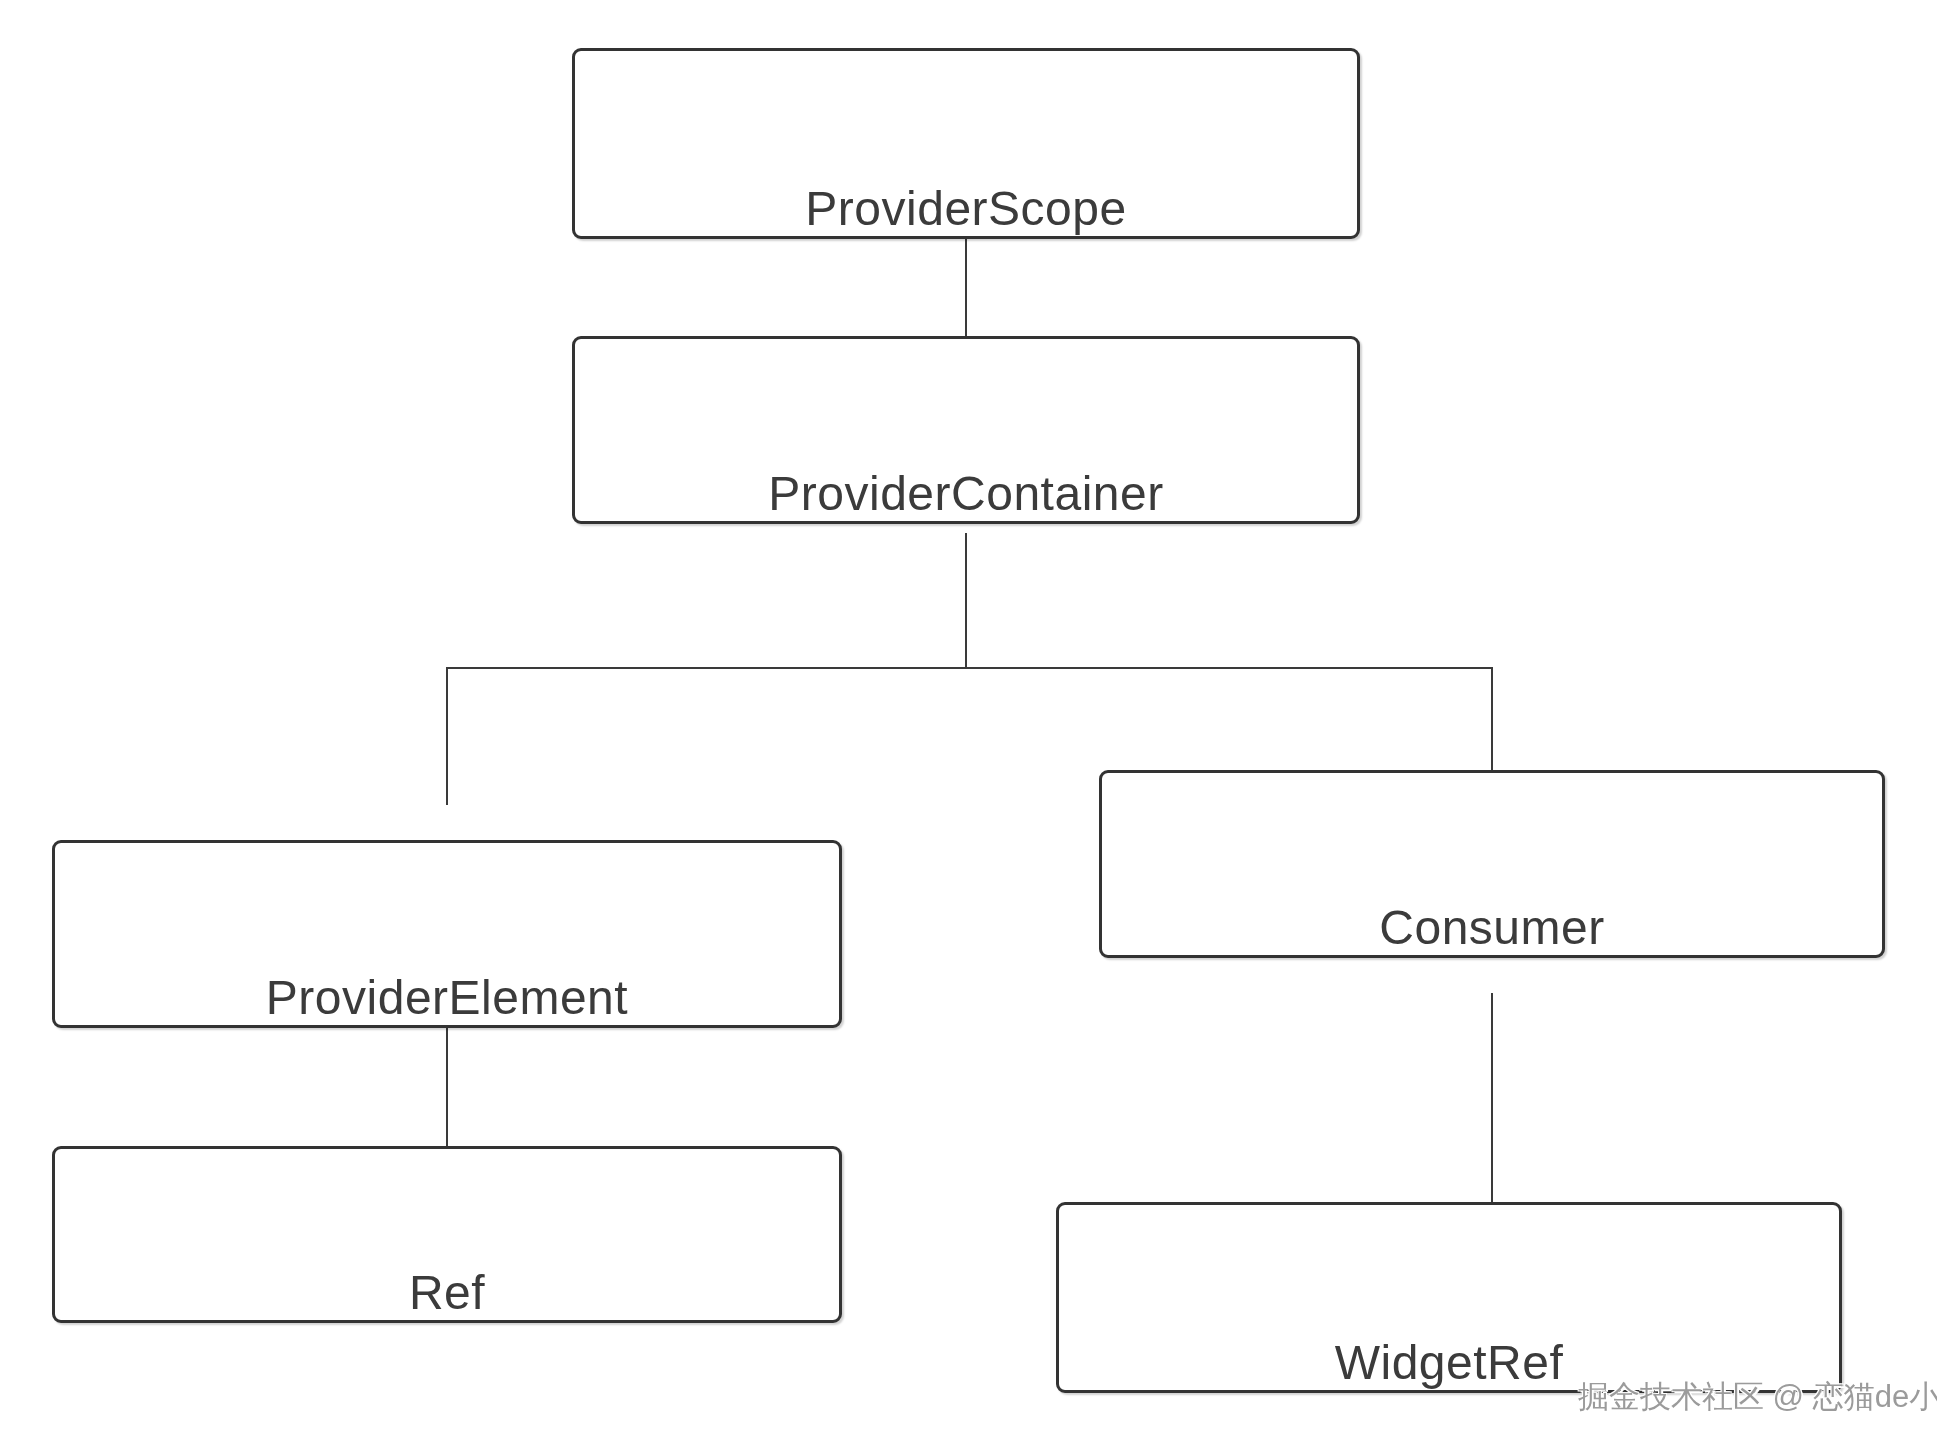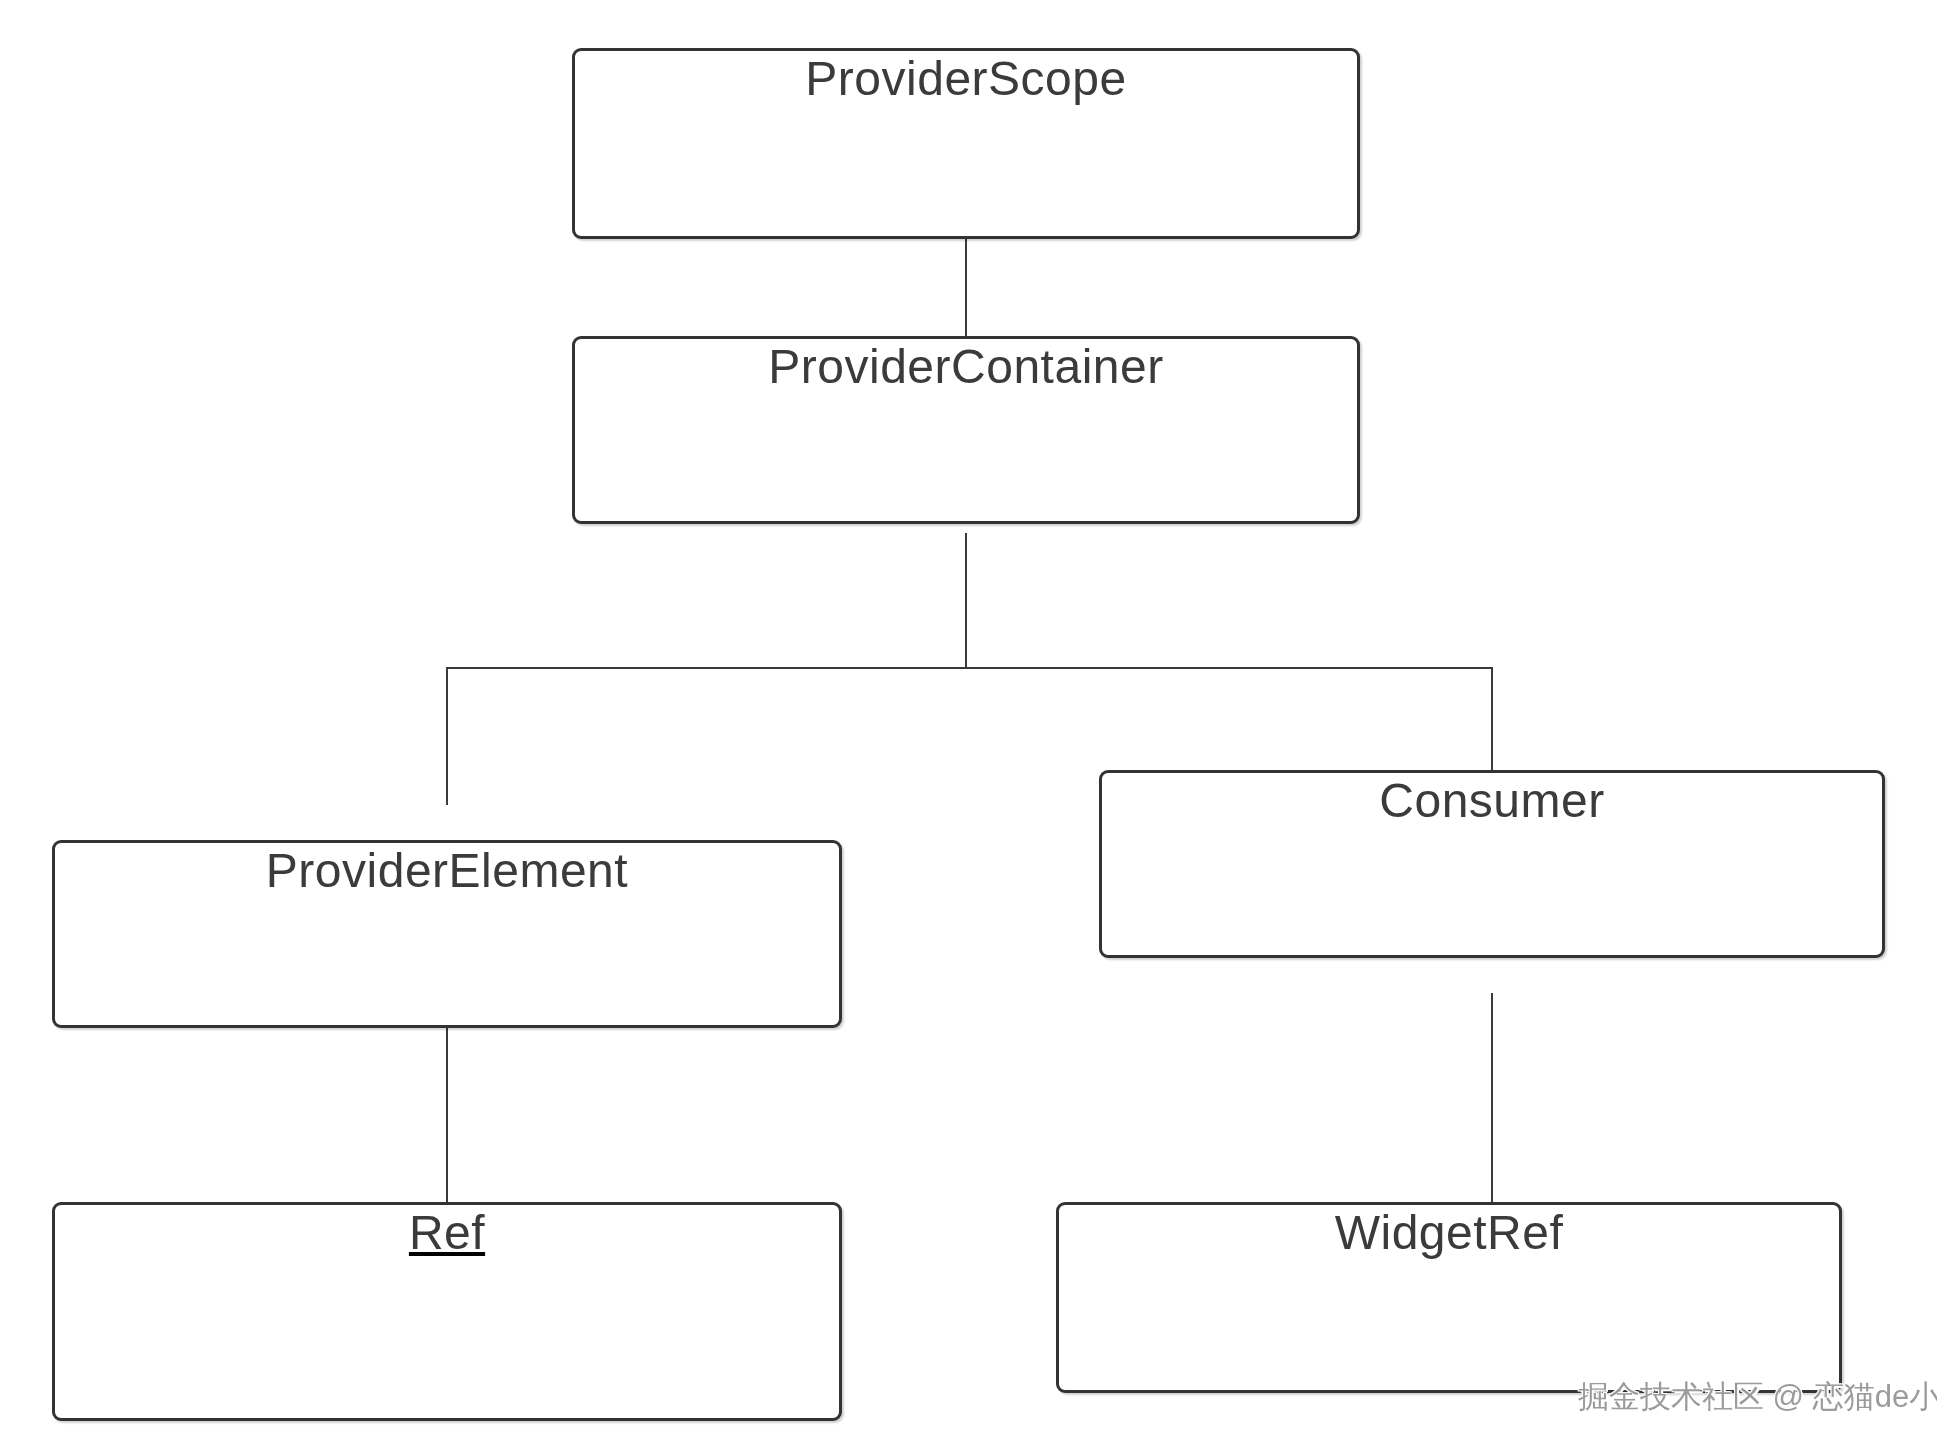--- a/index.html
+++ b/index.html
@@ -15,42 +15,42 @@
     overflow: hidden;
     font-family: "Liberation Sans", "DejaVu Sans", sans-serif;
   }
   .node {
     position: absolute;
     box-sizing: border-box;
     background: #ffffff;
     border: 3px solid #333333;
     border-radius: 9px;
     display: flex;
-    align-items: flex-start;
+    align-items: flex-end;
     justify-content: center;
     box-shadow: 2px 2px 2px rgba(0,0,0,0.18);
     z-index: 2;
   }
   .node-label {
     font-size: 48px;
     color: #3b3b3b;
     letter-spacing: 0.5px;
     white-space: nowrap;
   }
   .edge {
     position: absolute;
     background: #3a3a3a;
     z-index: 1;
   }
   
   .node-provider-scope     { left: 572px;  top: 48px;   width: 788px; height: 191px; }
   .node-provider-container { left: 572px;  top: 336px;  width: 788px; height: 188px; }
   .node-provider-element   { left: 52px;   top: 840px;  width: 790px; height: 188px; }
   .node-consumer           { left: 1099px; top: 770px;  width: 786px; height: 188px; }
-  .node-ref                { left: 52px;   top: 1202px; width: 790px; height: 219px; text-decoration: underline; }
+  .node-ref                { left: 52px;   top: 1146px; width: 790px; height: 177px; }
   .node-widget-ref         { left: 1056px; top: 1202px; width: 786px; height: 191px; }
   
   .edge-scope-container    { left: 965px;  top: 239px;  width: 2px;    height: 106px; }
   .edge-container-stem     { left: 965px;  top: 533px;  width: 2px;    height: 135px; }
   .edge-branch-horizontal  { left: 446px;  top: 667px;  width: 1047px; height: 2px;  }
   .edge-drop-left          { left: 446px;  top: 667px;  width: 2px;    height: 138px; }
   .edge-drop-right         { left: 1491px; top: 667px;  width: 2px;    height: 138px; }
   .edge-element-ref        { left: 446px;  top: 993px;  width: 2px;    height: 209px; }
   .edge-consumer-widgetref { left: 1491px; top: 993px;  width: 2px;    height: 209px; }
   .watermark {

